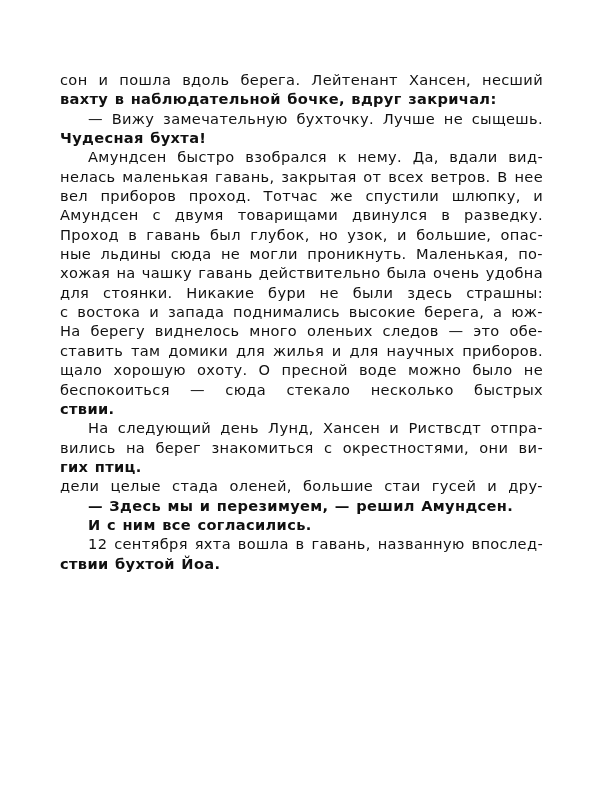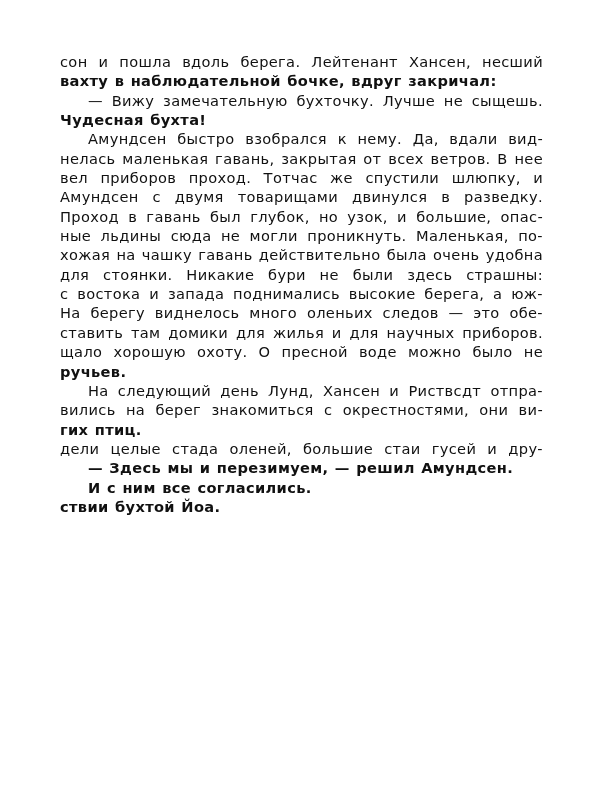--- a/index.html
+++ b/index.html
@@ -9,21 +9,21 @@
     }
     body {
       width: 600px;
       height: 795px;
       position: relative;
       overflow: hidden;
     }
     .page {
       position: absolute;
       left: 60px;
-      top: 52px;
+      top: 70px;
       width: 483px;
       font-family: "DejaVu Sans", sans-serif;
       font-size: 14.6px;
       line-height: 19.35px;
       color: #111111;
       letter-spacing: 0.35px;
       word-spacing: 1px;
     }
     .line {
       display: block;
@@ -54,21 +54,23 @@
   <span class="line">вел приборов проход. Тотчас же спустили шлюпку, и</span>
   <span class="line">Амундсен с двумя товарищами двинулся в разведку.</span>
   <span class="line">Проход в гавань был глубок, но узок, и большие, опас-</span>
   <span class="line">ные льдины сюда не могли проникнуть. Маленькая, по-</span>
   <span class="line">хожая на чашку гавань действительно была очень удобна</span>
   <span class="line">для стоянки. Никакие бури не были здесь страшны:</span>
   <span class="line">с востока и запада поднимались высокие берега, а юж-</span>
   <span class="line">На берегу виднелось много оленьих следов — это обе-</span>
   <span class="line">ставить там домики для жилья и для научных приборов.</span>
   <span class="line">щало хорошую охоту. О пресной воде можно было не</span>
-  <span class="line last">ручьев.</span>
+  <span class="line">беспокоиться — сюда стекало несколько быстрых</span>
+  <span class="line last">ствии.</span>
   <span class="line indent">На следующий день Лунд, Хансен и Риствсдт отпра-</span>
   <span class="line">вились на берег знакомиться с окрестностями, они ви-</span>
   <span class="line last">гих птиц.</span>
   <span class="line">дели целые стада оленей, большие стаи гусей и дру-</span>
   <span class="line indent last">— Здесь мы и перезимуем, — решил Амундсен.</span>
   <span class="line indent last">И с ним все согласились.</span>
+  <span class="line indent">12 сентября яхта вошла в гавань, названную впослед-</span>
   <span class="line last">ствии бухтой Йоа.</span>
 </div>
 
 </body></html>

